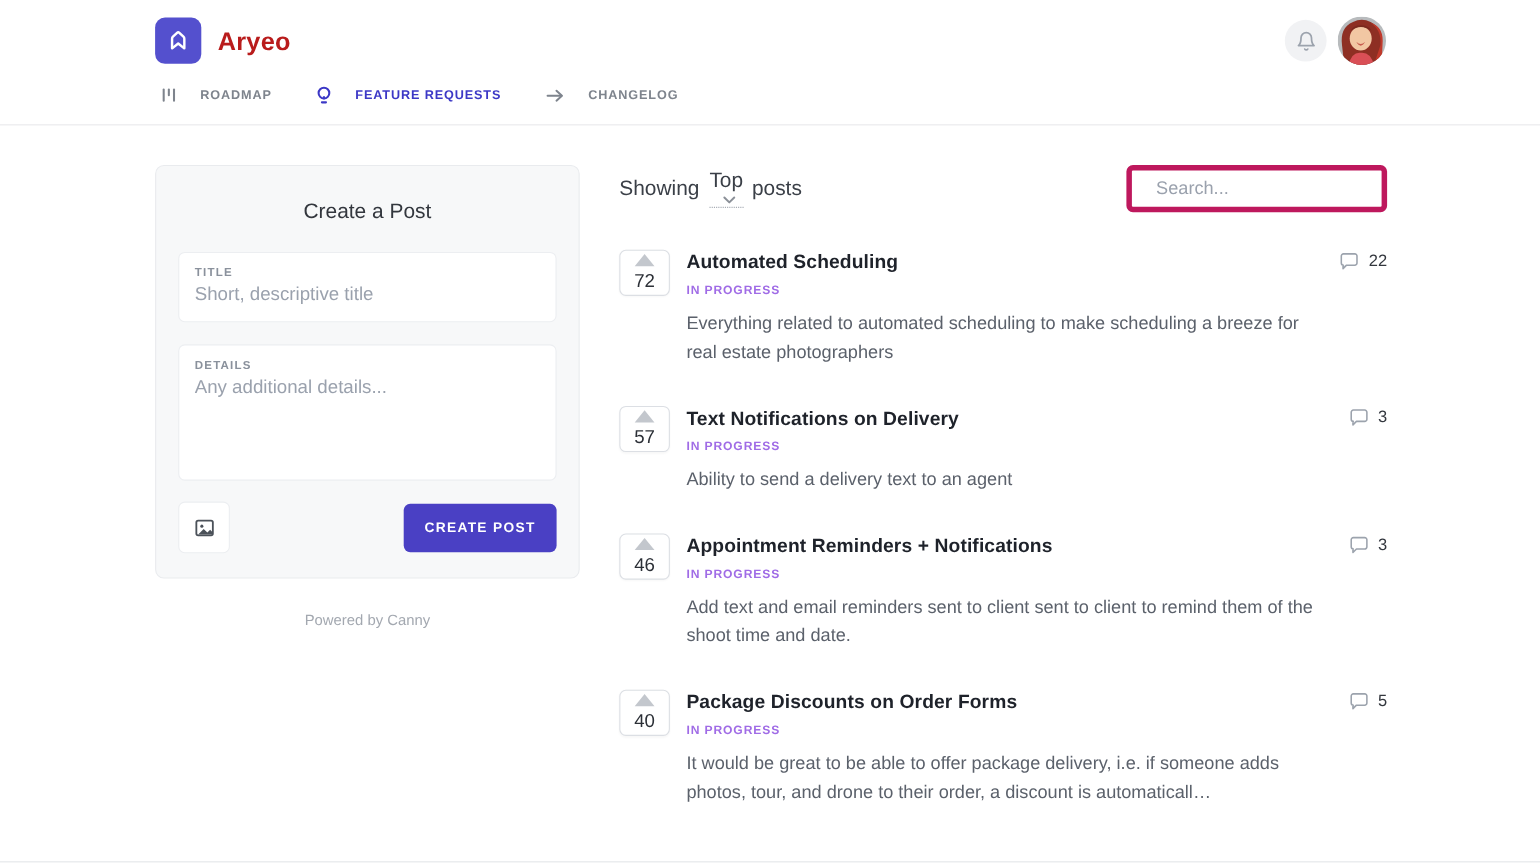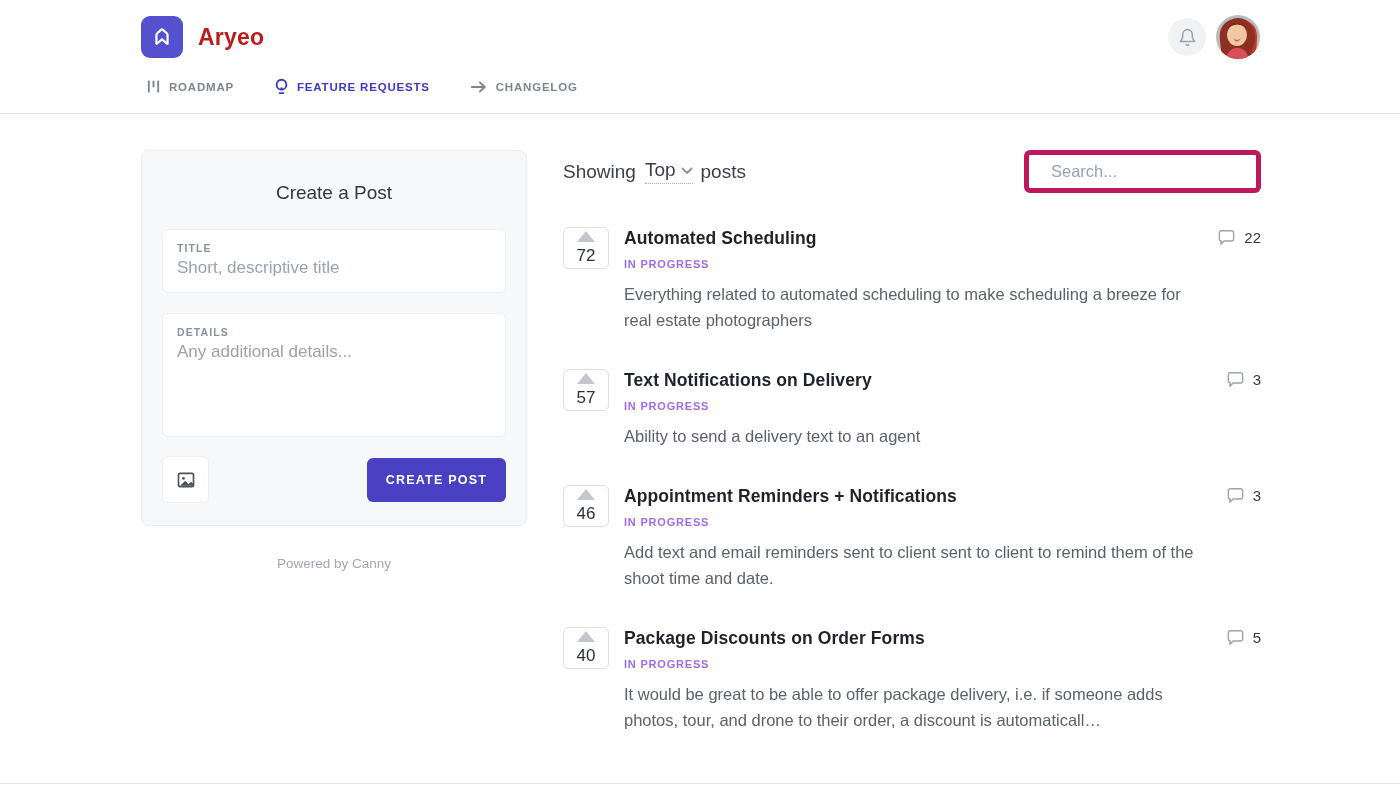--- a/index.html
+++ b/index.html
@@ -13,21 +13,21 @@
   .logo { width:42px; height:42px; border-radius:9px; background:#5450ce;
     display:flex; align-items:center; justify-content:center; flex:0 0 auto; }
   .app-name { margin-left:15px; font-size:23px; font-weight:700; color:#b91c1c; letter-spacing:.2px; }
   .header-right { margin-left:auto; display:flex; align-items:center; gap:10px; }
   .bell-wrap { width:38px; height:38px; border-radius:50%; background:#f1f2f4;
     display:flex; align-items:center; justify-content:center; cursor:pointer; }
   .avatar { width:44px; height:44px; border-radius:50%; overflow:hidden; cursor:pointer; }
 
   
   .nav { display:flex; align-items:center; gap:40px; padding:14px 140px 18px 146px; border-bottom:1px solid #e8e9ec; }
-  .nav-item { display:flex; align-items:center; gap:8px; cursor:pointer;
+  .nav-item { display:flex; align-items:center; gap:21px; cursor:pointer;
     font-size:11.5px; font-weight:700; letter-spacing:.8px; color:#7e848d; }
   .nav-item.active { color:#3c38c6; }
 
   
   .content { display:flex; padding:36px 139px 0 141px; align-items:flex-start; }
   .left-col { width:386px; flex:0 0 auto; }
   .main-col { flex:1; margin-left:36px; }
 
   
   .card { background:#f7f8f9; border:1px solid #e9ebee; border-radius:8px; padding:20px 20px 22px; }
@@ -44,21 +44,21 @@
   .img-btn { width:47px; height:47px; background:#fff; border:1px solid #eceef1; border-radius:6px;
     display:flex; align-items:center; justify-content:center; cursor:pointer; }
   .create-btn { background:#4a40c4; color:#fff; border:none; border-radius:6px; height:44px; padding:0 19px;
     font-family:"Liberation Sans", sans-serif; font-size:12.5px; font-weight:700; letter-spacing:1.2px; cursor:pointer; }
   .powered { text-align:center; font-size:13.5px; color:#a3a8b0; margin-top:30px; }
 
   
   .list-header { display:flex; align-items:center; }
   .showing { font-size:19px; color:#3a3f47; display:flex; align-items:center; }
   .sort-trigger { display:inline-flex; align-items:center; margin:0 8px 0 9px; cursor:pointer;
-    border-bottom:1px dotted #a6abb3; padding-bottom:2px; color:#3a3f47; }
+    border-bottom:1px dotted #a6abb3; padding-bottom:2px; color:#3a3f47;flex-direction:column; }
   .sort-trigger svg { margin-left:5px; margin-top:2px; }
   .search-box { margin-left:auto; width:237px; height:43px; border:5px solid #be185d; border-radius:6px;
     background:#fff; display:flex; align-items:center; padding:0 12px; }
   .search-box input { border:none; outline:none; flex:1; margin-left:10px; background:transparent;
     font-family:"Liberation Sans", sans-serif; font-size:16.5px; color:#33373e; }
   .search-box input::placeholder { color:#9aa1ad; opacity:1; }
 
   
   .posts { margin-top:34px; }
   .post { display:flex; align-items:flex-start; margin-bottom:36px; cursor:pointer; }

